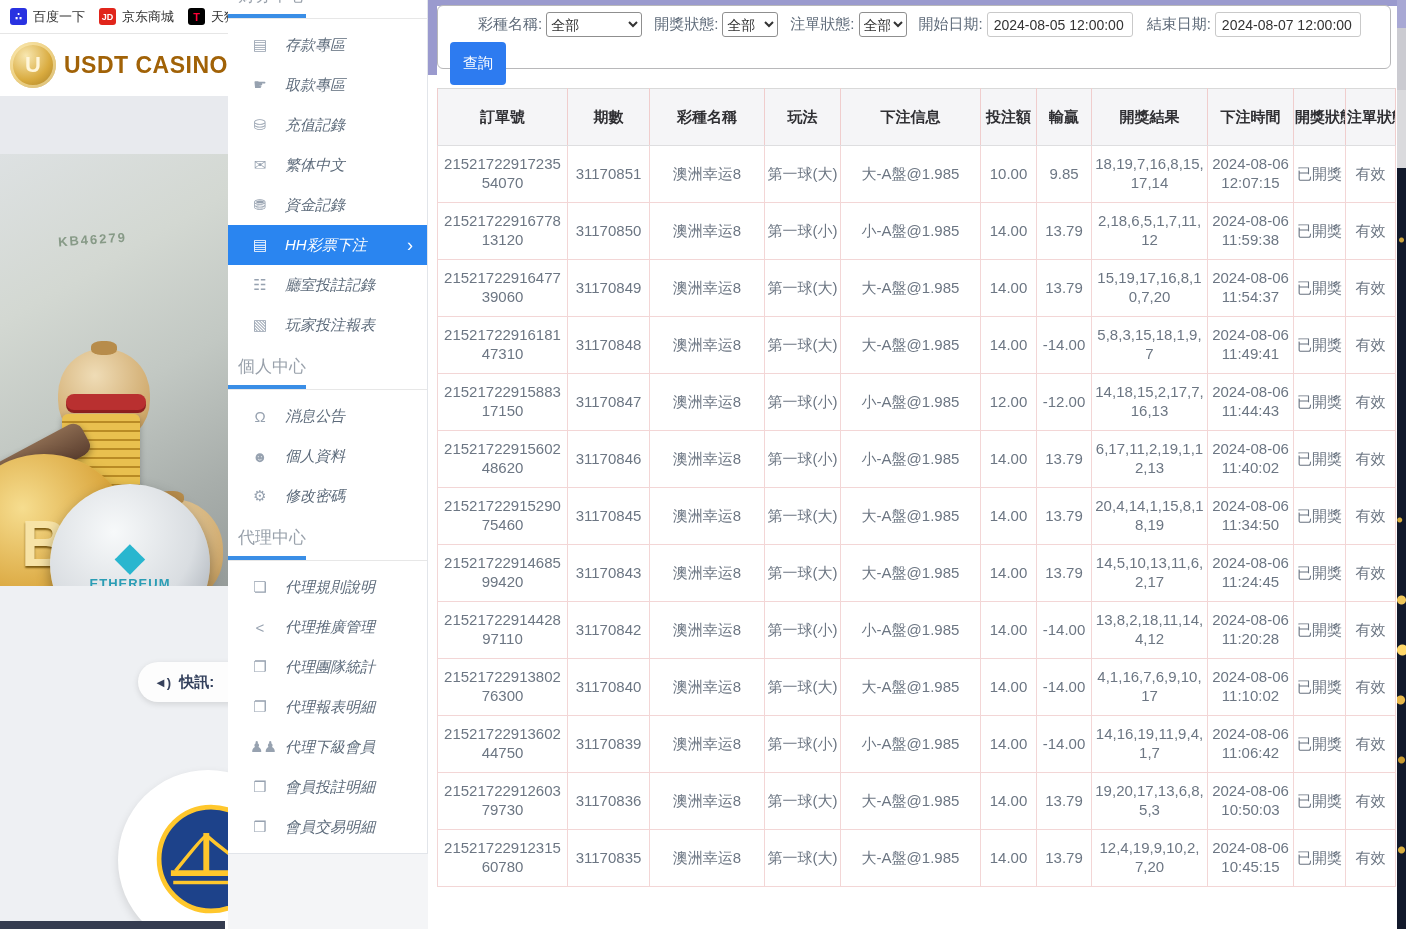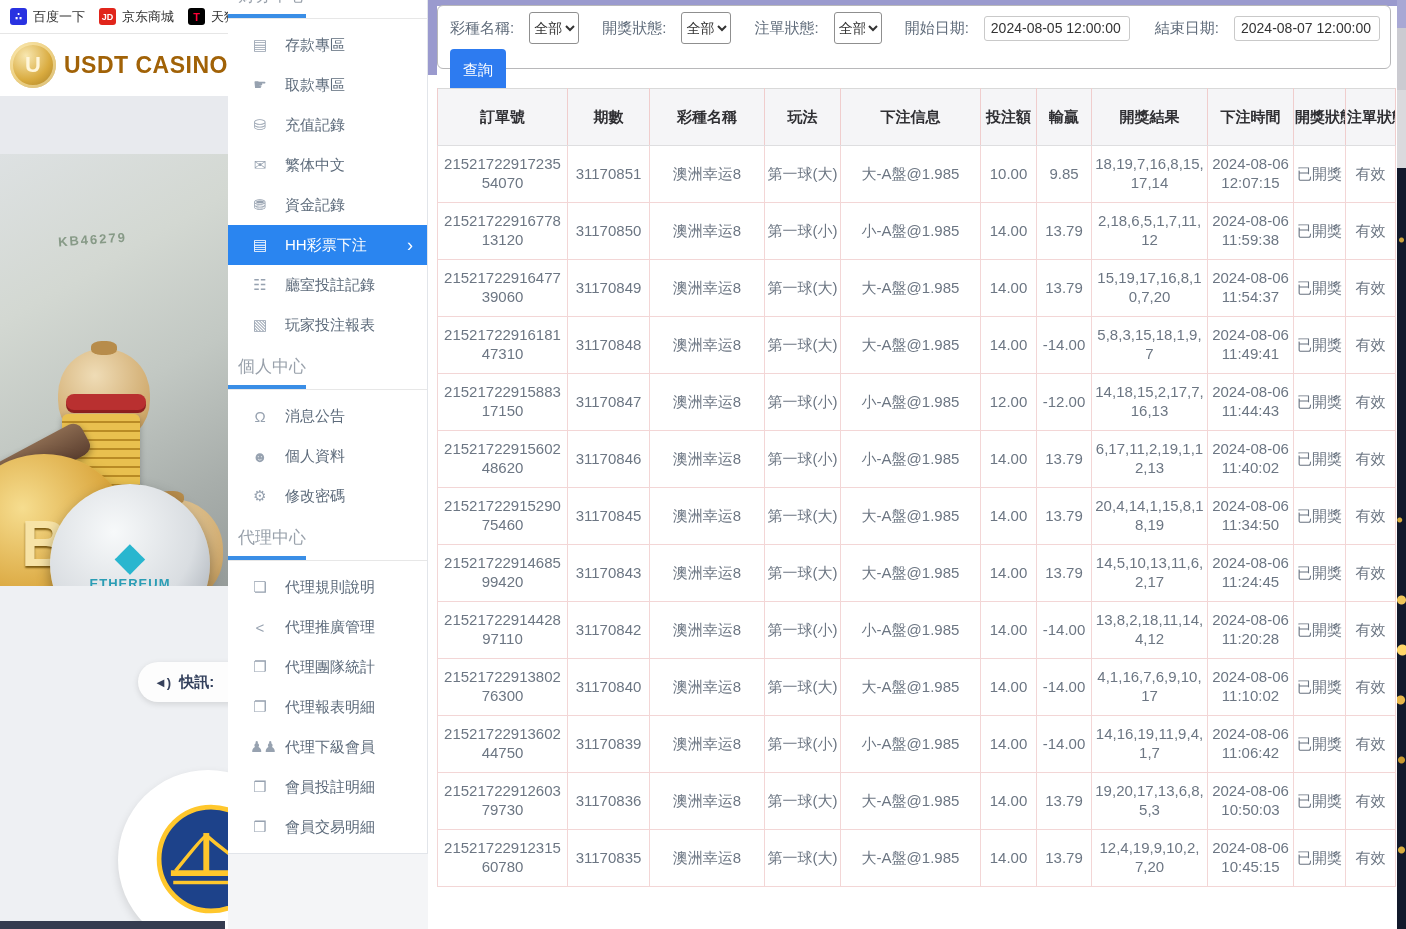--- a/index.html
+++ b/index.html
@@ -67,34 +67,34 @@
 
   
   #sidebar{position:absolute;left:228px;top:0;width:200px;height:929px;}
   .side-white{height:854px;background:#fff;border-right:1px solid #e2e5ea;border-bottom:1px solid #e2e5ea;overflow:hidden;box-sizing:border-box;}
   .side-rest{height:75px;background:#f4f5f7;}
   .sec-title{font-size:17px;color:#99a1ab;padding:10px 10px 7px;}
   .sec-title.clip{margin-top:-26px;}
   .sec-line{height:4px;background:linear-gradient(to right,#3a8ee6 0 78px,transparent 78px);border-bottom:1px solid #e7e7e7;margin-bottom:6px;}
   .side-item{height:40px;display:flex;align-items:center;padding-left:22px;gap:15px;cursor:pointer;position:relative;}
   .s-ic{width:20px;text-align:center;color:#97a2b0;font-size:15px;flex:0 0 auto;}
-  .s-lb{font-size:15px;color:#5d6b7b;white-space:nowrap;}
+  .s-lb{font-size:15px;color:#5d6b7b;white-space:nowrap;font-style:italic;}
   .side-item.active{background:#2a85f0;}
   .side-item.active .s-lb,.side-item.active .s-ic{color:#fff;}
   .chev{position:absolute;right:14px;color:#fff;font-size:18px;line-height:1;}
 
   
   #content{position:absolute;left:428px;top:0;width:969px;height:929px;background:#fff;}
   .lav-top{position:absolute;left:0;top:0;width:969px;height:6px;background:#9a9ace;}
   .lav-left{position:absolute;left:0;top:0;width:9px;height:75px;background:#9a9ace;}
   #filter-panel{position:absolute;left:9px;top:5px;width:954px;height:64px;background:#fff;
                 border:1px solid #b8b8ba;border-radius:6px;box-sizing:border-box;}
-  .f-row1{display:flex;align-items:center;padding:6px 0 0 12px;gap:15px;flex-wrap:nowrap;}
+  .f-row1{display:flex;align-items:center;padding:6px 0 0 12px;gap:4px;flex-wrap:nowrap;margin-left:28px;}
   .f-lb{font-size:15px;color:#5f6b7a;white-space:nowrap;}
-  .f-sel{height:32px;border:1px solid #8f8f8f;border-radius:3px;background:#fff;font-size:14px;color:#333;
+  .f-sel{height:25px;border:1px solid #8f8f8f;border-radius:3px;background:#fff;font-size:14px;color:#333;
          font-family:"Liberation Sans","DejaVu Sans",sans-serif;margin-right:8px;}
   .sel-lottery{width:96px;}
   .sel-draw{width:56px;}
   .sel-order{width:48px;}
   .f-inp{height:21px;width:132px;border:1px solid #c9c9c9;border-radius:3px;font-size:14px;color:#333;padding:1px 6px;
          font-family:"Liberation Sans","DejaVu Sans",sans-serif;margin-right:10px;}
   .f-row2{padding:5px 0 0 12px;}
   .btn-query{background:#2d7bf0;color:#fff;border:none;border-radius:4px;font-size:15px;padding:12px 13px;cursor:pointer;
              font-family:"Liberation Sans","DejaVu Sans",sans-serif;}
 

